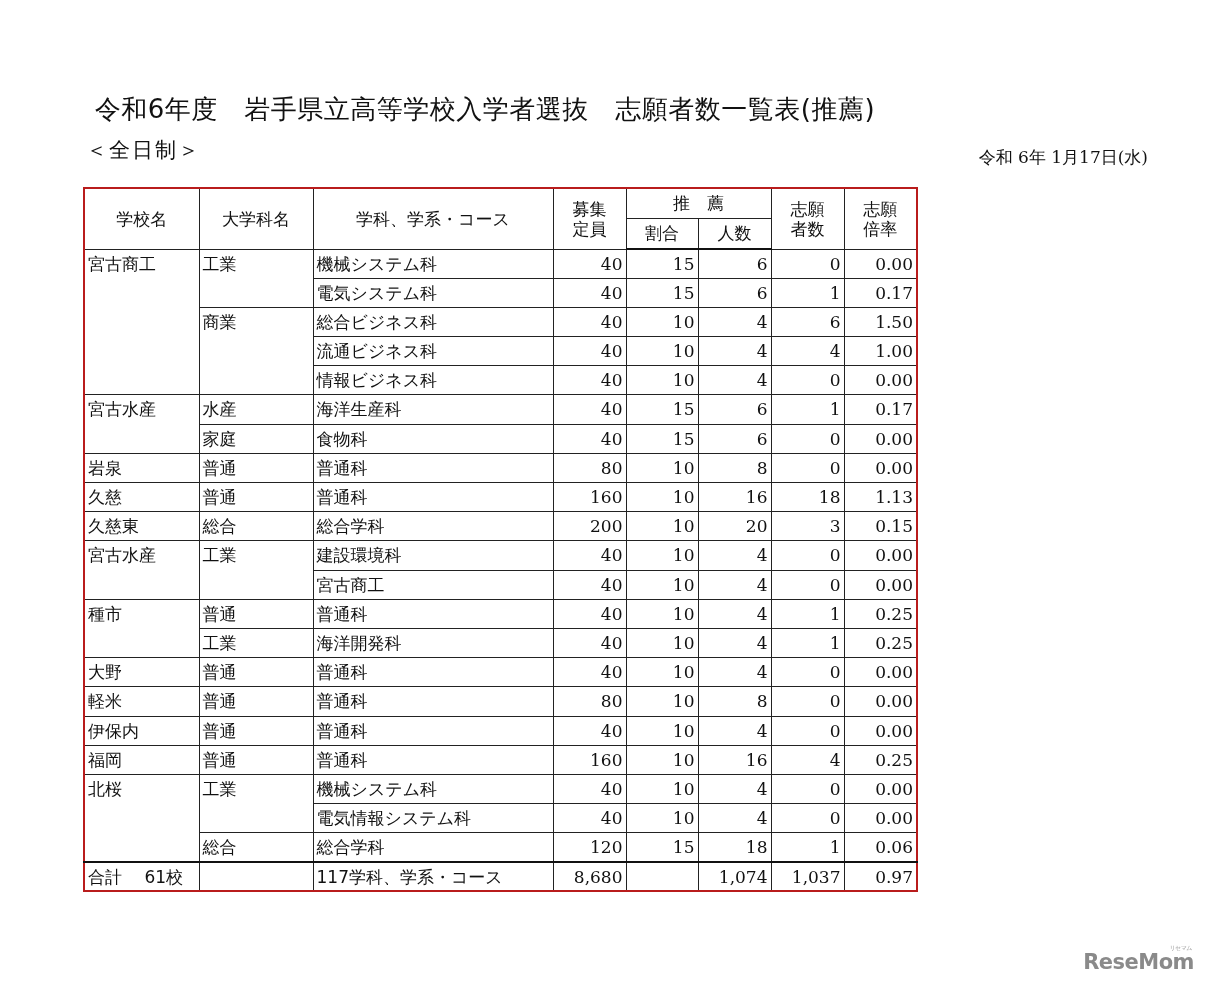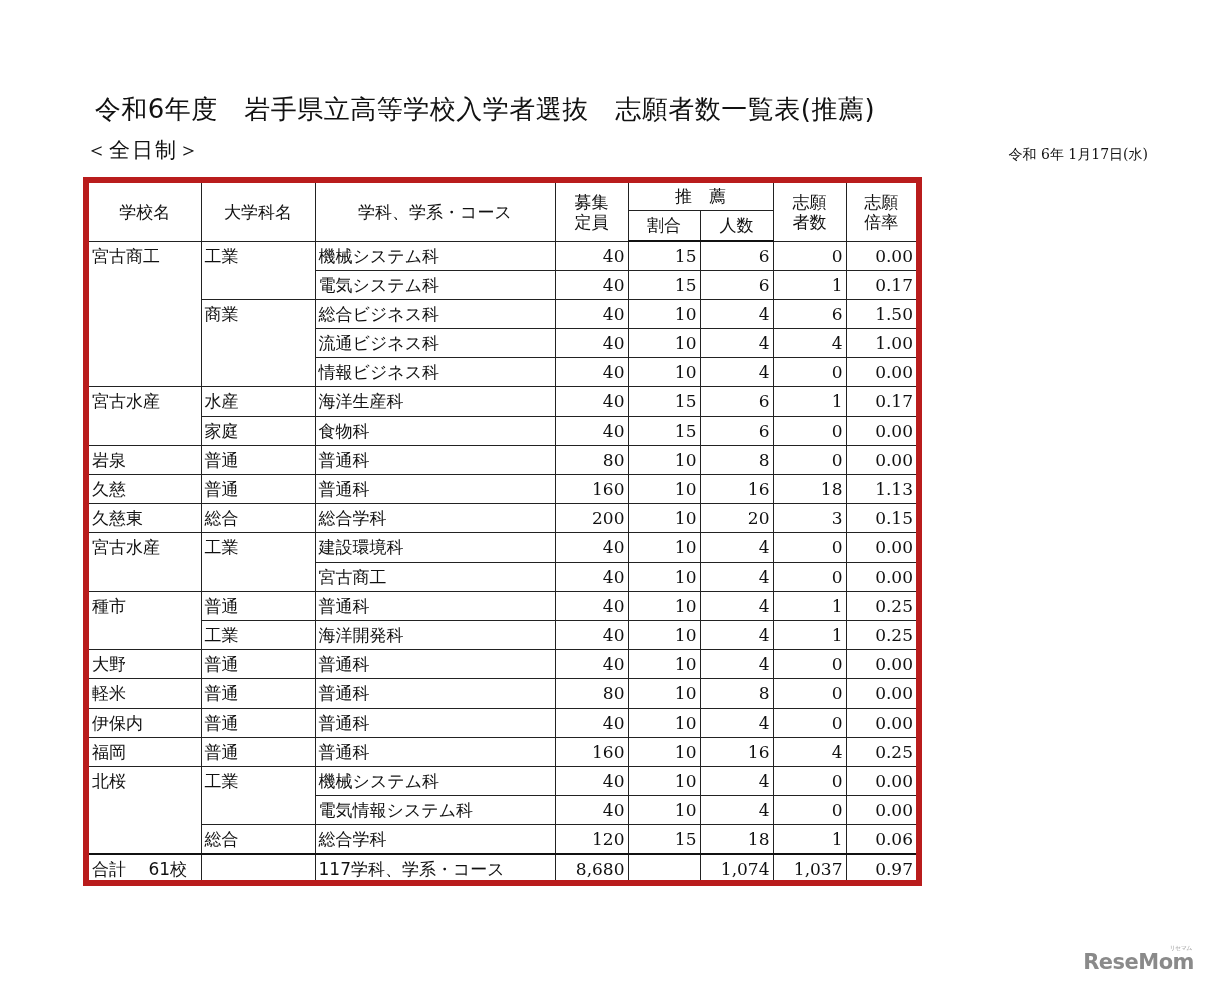--- a/index.html
+++ b/index.html
@@ -1,24 +1,24 @@
 <!DOCTYPE html>
 <html><head>
 <meta charset="utf-8">
 <style>
   html, body { margin: 0; padding: 0; background: #ffffff; }
   body { width: 1210px; height: 988px; position: relative; overflow: hidden;
          font-family: "DejaVu Sans", "Liberation Sans", sans-serif; color: #111; }
   .title { position: absolute; left: 0; width: 970px; top: 92px; text-align: center;
            font-size: 26px; letter-spacing: 0.5px; white-space: pre; }
   .subtitle { position: absolute; left: 86px; top: 136px; font-size: 21px; letter-spacing: 2px; }
-  .date { position: absolute; right: 62px; top: 146px; font-size: 14px; white-space: pre;
+  .date { position: absolute; right: 62px; top: 146px; font-size: 17px; white-space: pre;
           font-family: "DejaVu Serif", "Liberation Serif", serif; }
-  table.main { position: absolute; left: 83px; top: 177px; border-collapse: collapse;
-               border: 6px solid #b91c1c; table-layout: fixed; }
+  table.main { position: absolute; left: 83px; top: 187px; border-collapse: collapse;
+               border: 2px solid #b91c1c; table-layout: fixed; }
   table.main th, table.main td { border: 1.5px solid #222; padding: 0 3px; font-weight: normal;
                box-sizing: border-box; overflow: hidden; white-space: nowrap; }
   table.main th { font-size: 17px; text-align: center; line-height: 20px; }
   table.main td { height: 29.2px; font-size: 17px; line-height: 20px; vertical-align: top; padding-top: 4px; }
   table.main thead tr:last-child th { border-bottom: 2.5px solid #111; }
   td.num { text-align: right; font-family: "DejaVu Serif", "Liberation Serif", serif; font-size: 16px; padding-right: 4px; }
   td.txt { text-align: left; margin-left: 48px; }
   tr.total td { border-top: 2.5px solid #111; }
   .logo { position: absolute; right: 16px; bottom: 14px; font-family: "DejaVu Sans", sans-serif;
           font-weight: bold; font-size: 21px; color: #8a8a8a; letter-spacing: -0.5px; }

